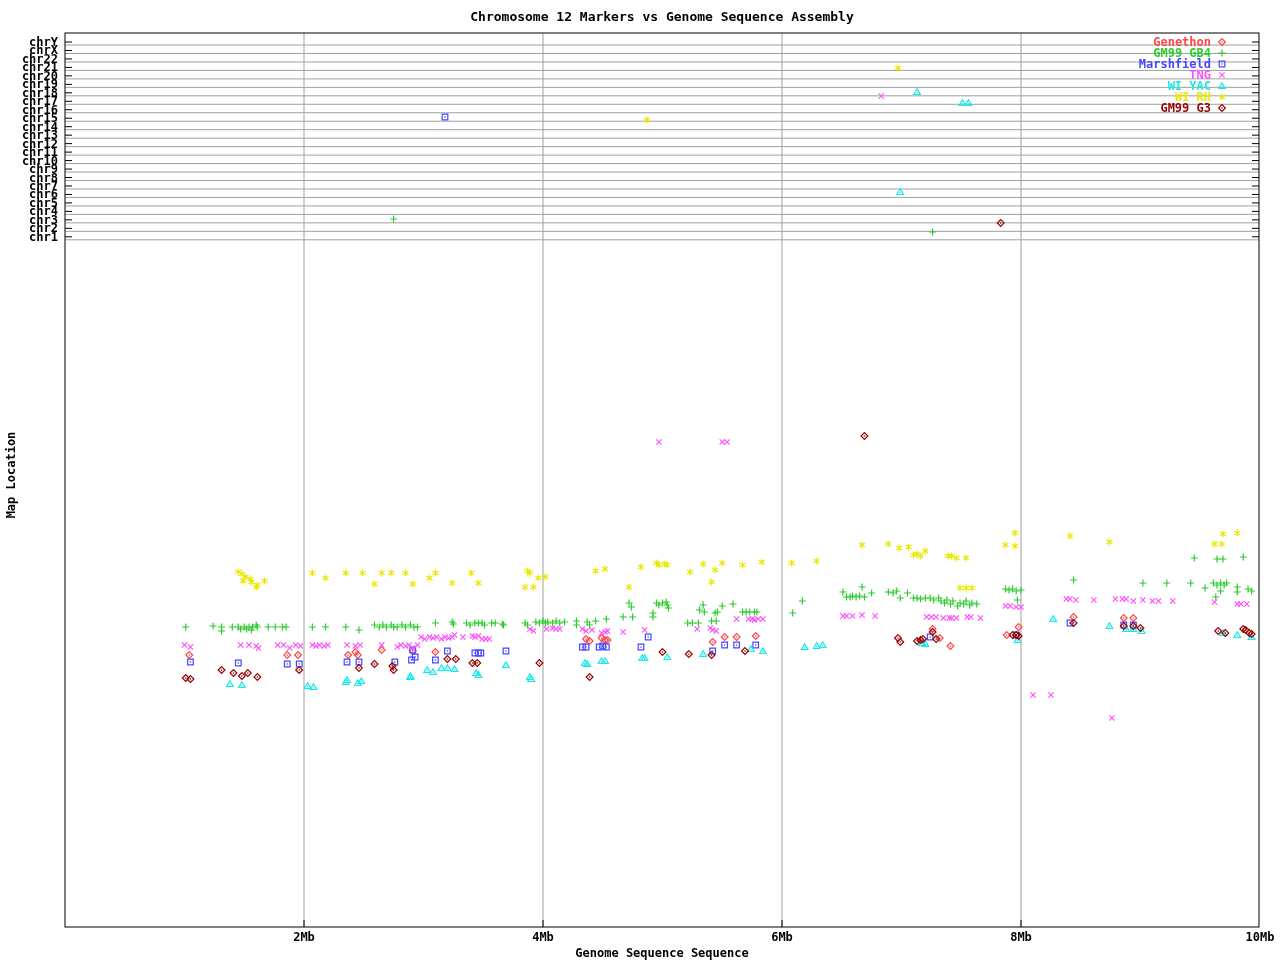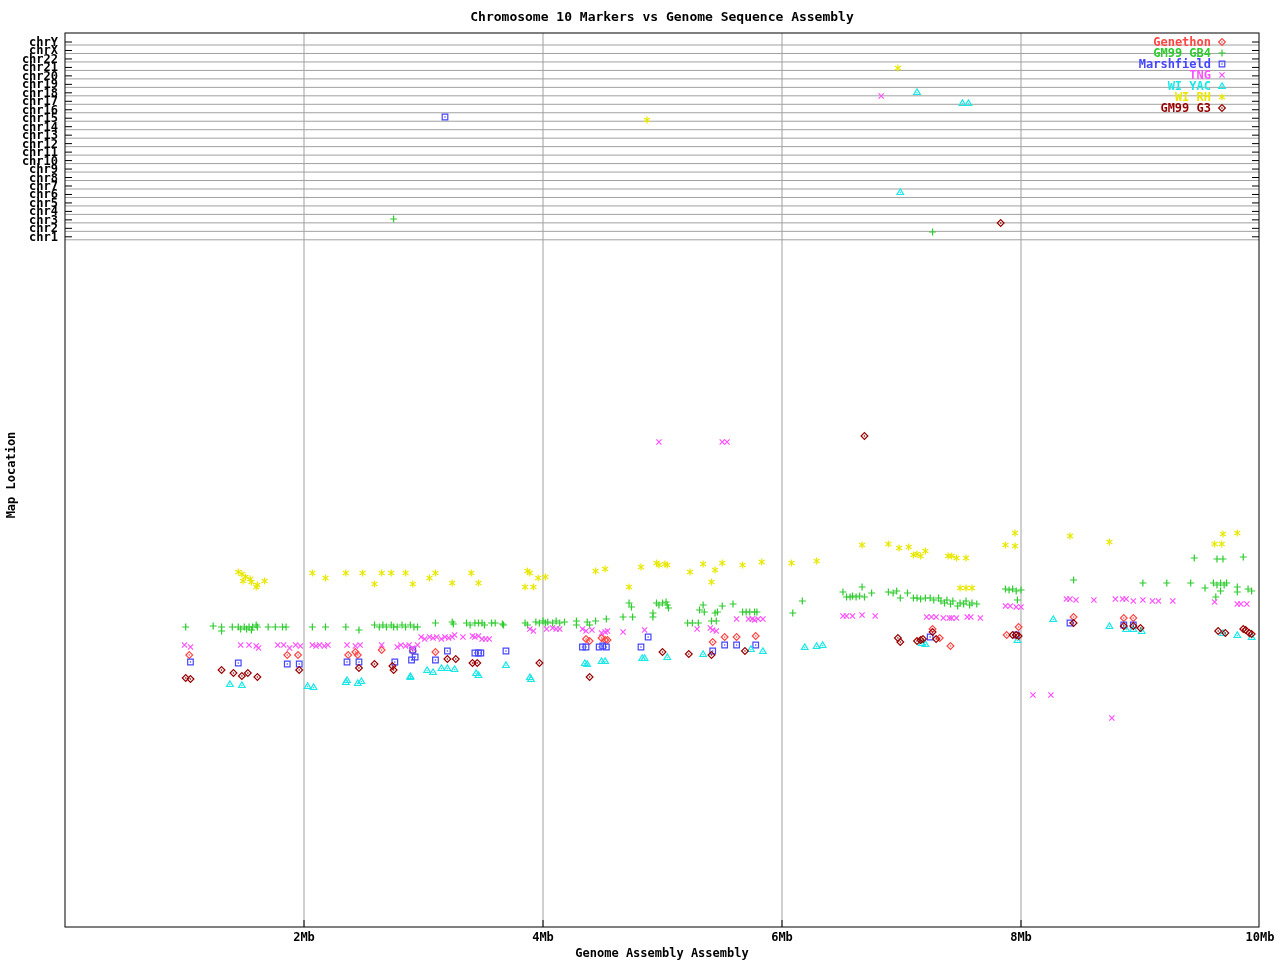--- a/index.html
+++ b/index.html
@@ -10,23 +10,23 @@
   .x-label{position:absolute;top:946px;left:662px;transform:translateX(-50%);
            font-size:12px;font-weight:700;color:#000;white-space:nowrap;}
   .y-label{position:absolute;top:475px;left:11px;transform:translate(-50%,-50%) rotate(-90deg);
            font-size:12px;font-weight:700;color:#000;white-space:nowrap;}
   svg text{font-family:"DejaVu Sans Mono","Liberation Mono",monospace;font-weight:700;}
 </style>
 </head>
 <body>
 
 <div class="canvas">
-  <div class="chart-title">Chromosome 10 Markers vs Genome Sequence Assembly</div>
+  <div class="chart-title">Chromosome 12 Markers vs Genome Sequence Assembly</div>
   <div class="y-label">Map Location</div>
-  <div class="x-label">Genome Assembly Assembly</div>
+  <div class="x-label">Genome Sequence Sequence</div>
   <svg id="plot" width="1280" height="960" viewBox="0 0 1280 960" style="position:absolute;left:0;top:0;">
       <line x1="304" y1="33" x2="304" y2="927" stroke="#a0a0a0" stroke-width="1"></line>
       <line x1="304" y1="927" x2="304" y2="920" stroke="#000000" stroke-width="1"></line>
       <text x="304" y="941" font-size="12px" fill="#000000" text-anchor="middle">2Mb</text>
       <line x1="543" y1="33" x2="543" y2="927" stroke="#a0a0a0" stroke-width="1"></line>
       <line x1="543" y1="927" x2="543" y2="920" stroke="#000000" stroke-width="1"></line>
       <text x="543" y="941" font-size="12px" fill="#000000" text-anchor="middle">4Mb</text>
       <line x1="782" y1="33" x2="782" y2="927" stroke="#a0a0a0" stroke-width="1"></line>
       <line x1="782" y1="927" x2="782" y2="920" stroke="#000000" stroke-width="1"></line>
       <text x="782" y="941" font-size="12px" fill="#000000" text-anchor="middle">6Mb</text>

